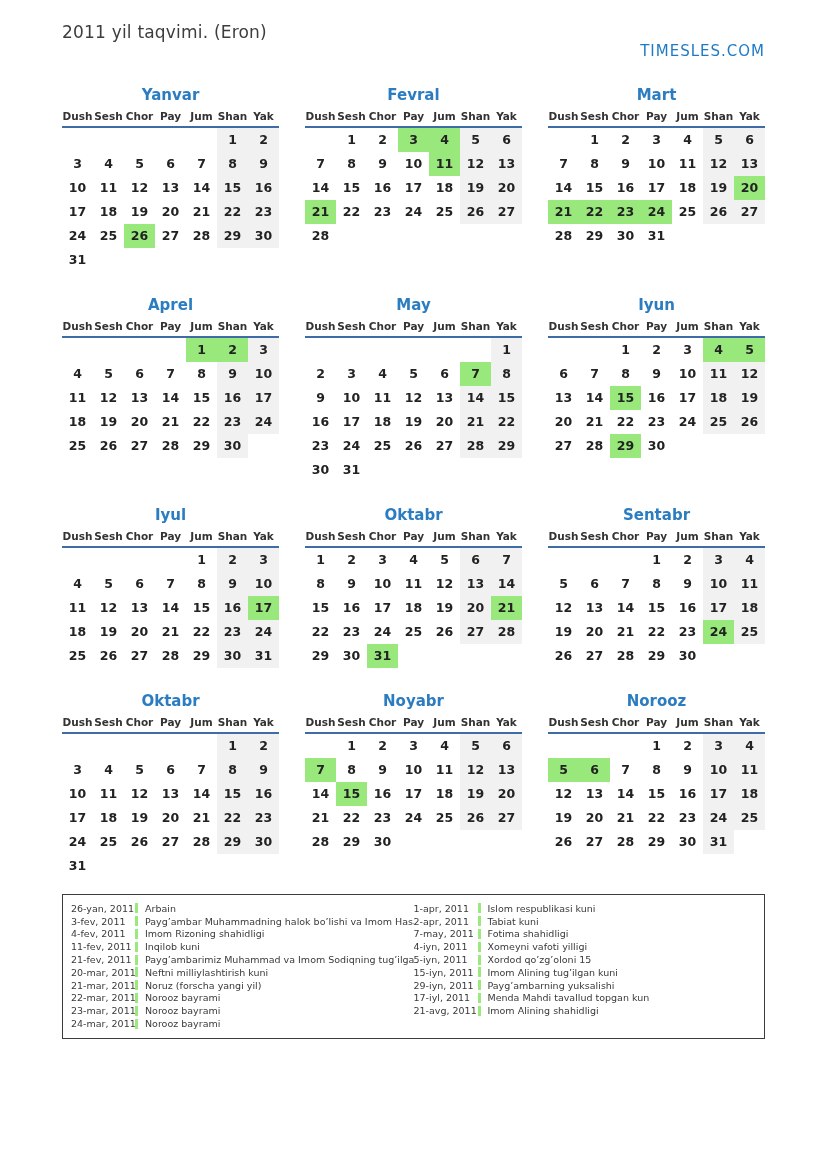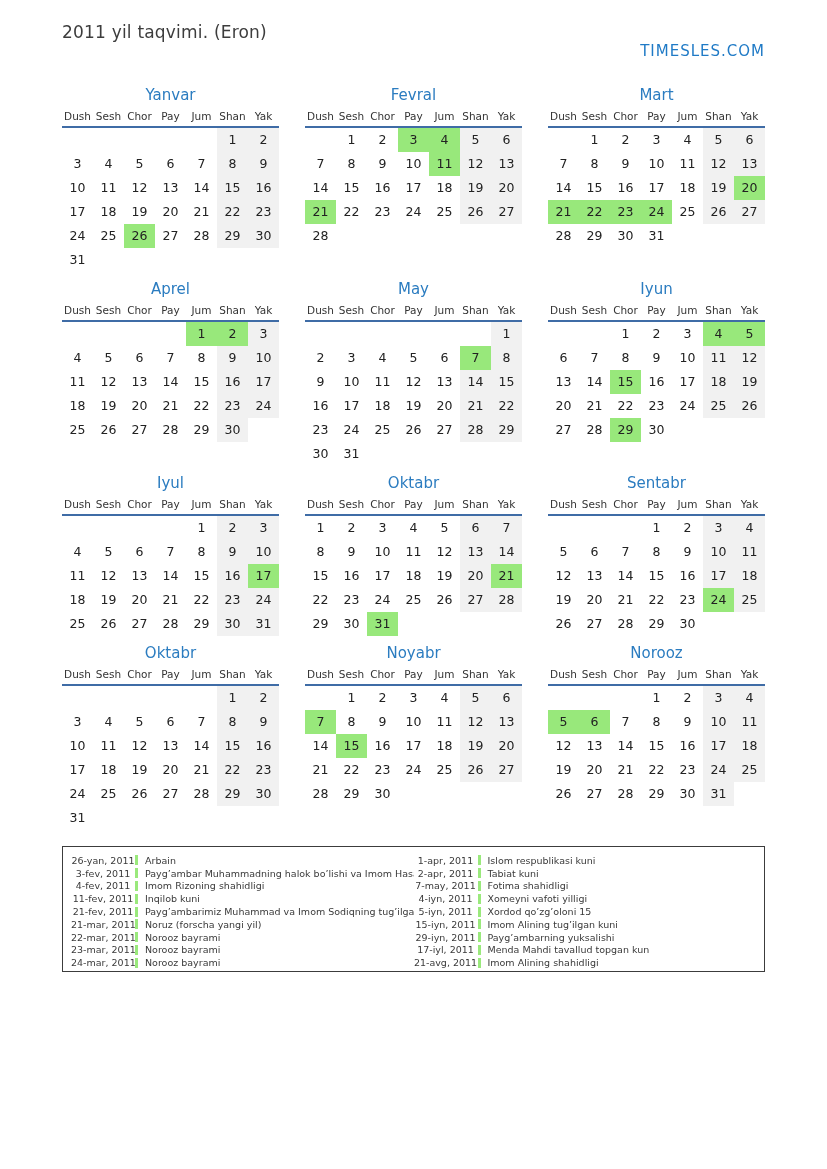--- a/index.html
+++ b/index.html
@@ -14,42 +14,42 @@
   
   .topbar { display:flex; justify-content:space-between; align-items:flex-start; margin-bottom:26px; }
   .page-title { font-size:17px; color:#3d3d3d; letter-spacing:0.2px; }
   .site-link { font-size:15px; color:#1f7ac6; letter-spacing:1px; text-decoration:none; margin-top:20px; cursor:pointer; }
 
   
   .months-grid {
     display:grid;
     grid-template-columns:repeat(3,217px);
     justify-content:space-between;
-    row-gap:8px;
+    row-gap:24px;
     align-items:start;
+    font-weight:bold;
   }
   .month { width:217px; }
   .month-title { text-align:center; color:#2b7cc0; font-size:15px; height:20px; line-height:18px; }
   .week { display:flex; }
   .week.header { border-bottom:2px solid #3f6ca6; }
   .cell {
     width:31px; height:24px; text-align:center;
     font-size:12.5px; line-height:24px; color:#222;
   }
   .hcell { font-size:10.5px; height:20px; line-height:20px; color:#333; }
   .wknd { background:#f1f1f1; }
   .hl { background:#98e87b; }
 
   
   .legend {
     margin-top:16px;
     border:1px solid #3c3c3c;
-    padding:7px 8px 2px 8px;
+    padding:7px 8px 8px 8px;
     display:flex;
-    text-align:center;
   }
   .legend-col { width:50%; }
   .lrow { display:flex; align-items:center; height:12.8px; font-size:9.5px; color:#3a3a3a; white-space:nowrap; overflow:hidden; }
   .ldate { width:64px; flex:0 0 64px; }
   .lbar { width:3px; height:10px; background:#9ae97c; margin-right:7px; flex:0 0 3px; }
   .lname { }
 </style>
 </head>
 <body>
 
@@ -795,20 +795,25 @@
           <span class="ldate">11-fev, 2011</span>
           <span class="lbar"></span>
           <span class="lname">Inqilob kuni</span>
         </div>
         <div class="lrow">
           <span class="ldate">21-fev, 2011</span>
           <span class="lbar"></span>
           <span class="lname">Payg’ambarimiz Muhammad va Imom Sodiqning tug’ilgan kuni</span>
         </div>
         <div class="lrow">
+          <span class="ldate">20-mar, 2011</span>
+          <span class="lbar"></span>
+          <span class="lname">Neftni milliylashtirish kuni</span>
+        </div>
+        <div class="lrow">
           <span class="ldate">21-mar, 2011</span>
           <span class="lbar"></span>
           <span class="lname">Noruz (forscha yangi yil)</span>
         </div>
         <div class="lrow">
           <span class="ldate">22-mar, 2011</span>
           <span class="lbar"></span>
           <span class="lname">Norooz bayrami</span>
         </div>
         <div class="lrow">

